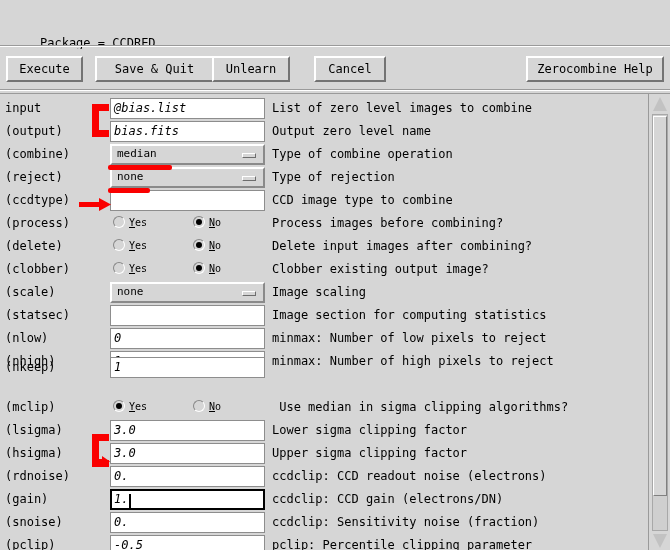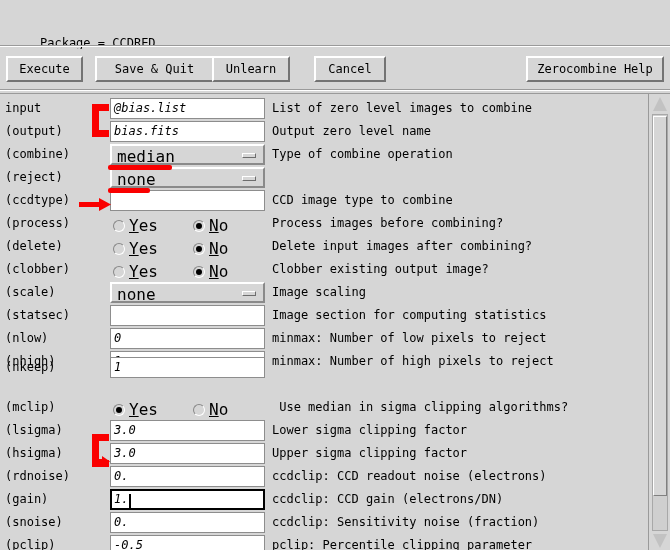--- a/index.html
+++ b/index.html
@@ -157,21 +157,21 @@
     border-top: 2px solid #ffffff;
     border-left: 2px solid #ffffff;
     border-right: 2px solid #8a8a8a;
     border-bottom: 2px solid #8a8a8a;
     box-sizing: border-box;
   }
   .optmenu .otext {
     position: absolute;
     left: 5px;
     top: 1px;
-    font-size: 16px;
+    font-size: 11px;
     color: #000;
     white-space: pre;
   }
   .optmenu .obar {
     position: absolute;
     right: 7px;
     top: 7px;
     width: 14px;
     height: 5px;
     background: #d6d6d6;
@@ -203,21 +203,21 @@
   }
   .radio.on .dot::after {
     content: "";
     position: absolute;
     left: 2px; top: 2px;
     width: 6px; height: 6px;
     border-radius: 50%;
     background: #000;
   }
   .radio .rlab {
-    font-size: 16px;
+    font-size: 10px;
     color: #000;
     margin-left: 4px;
     white-space: pre;
   }
   .radio .rlab .mn { text-decoration: underline; }
   .radio-yes { left: 113px; }
   .radio-no  { left: 193px; }
 
   
   #scrollbar {
@@ -351,20 +351,21 @@
             <span class="obar"></span>
           </div>
           <div class="pdesc">Type of combine operation</div>
         </div>
         <div class="row" style="top: 72px;">
           <div class="plabel">(reject)</div>
           <div class="optmenu">
             <span class="otext">none</span>
             <span class="obar"></span>
           </div>
+          <div class="pdesc">Type of rejection</div>
         </div>
         <div class="row" style="top: 95px;">
           <div class="plabel">(ccdtype)</div>
           <div class="entry">
             <span class="etext"></span>
           </div>
           <div class="pdesc">CCD image type to combine</div>
         </div>
         <div class="row" style="top: 118px;">
           <div class="plabel">(process)</div>

